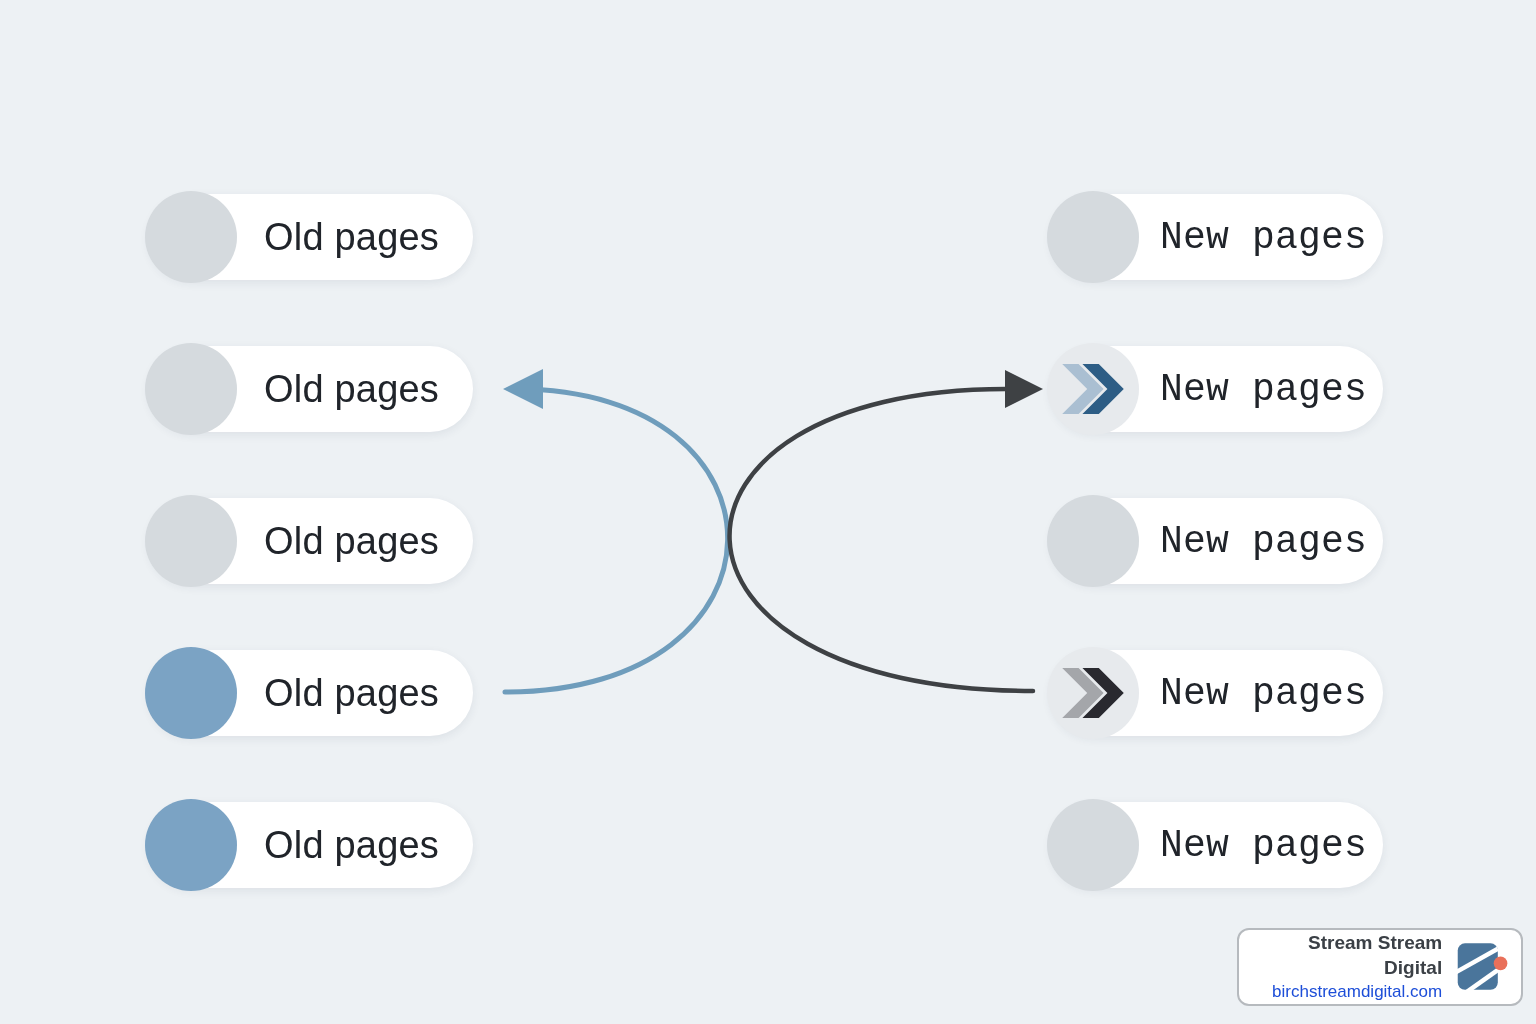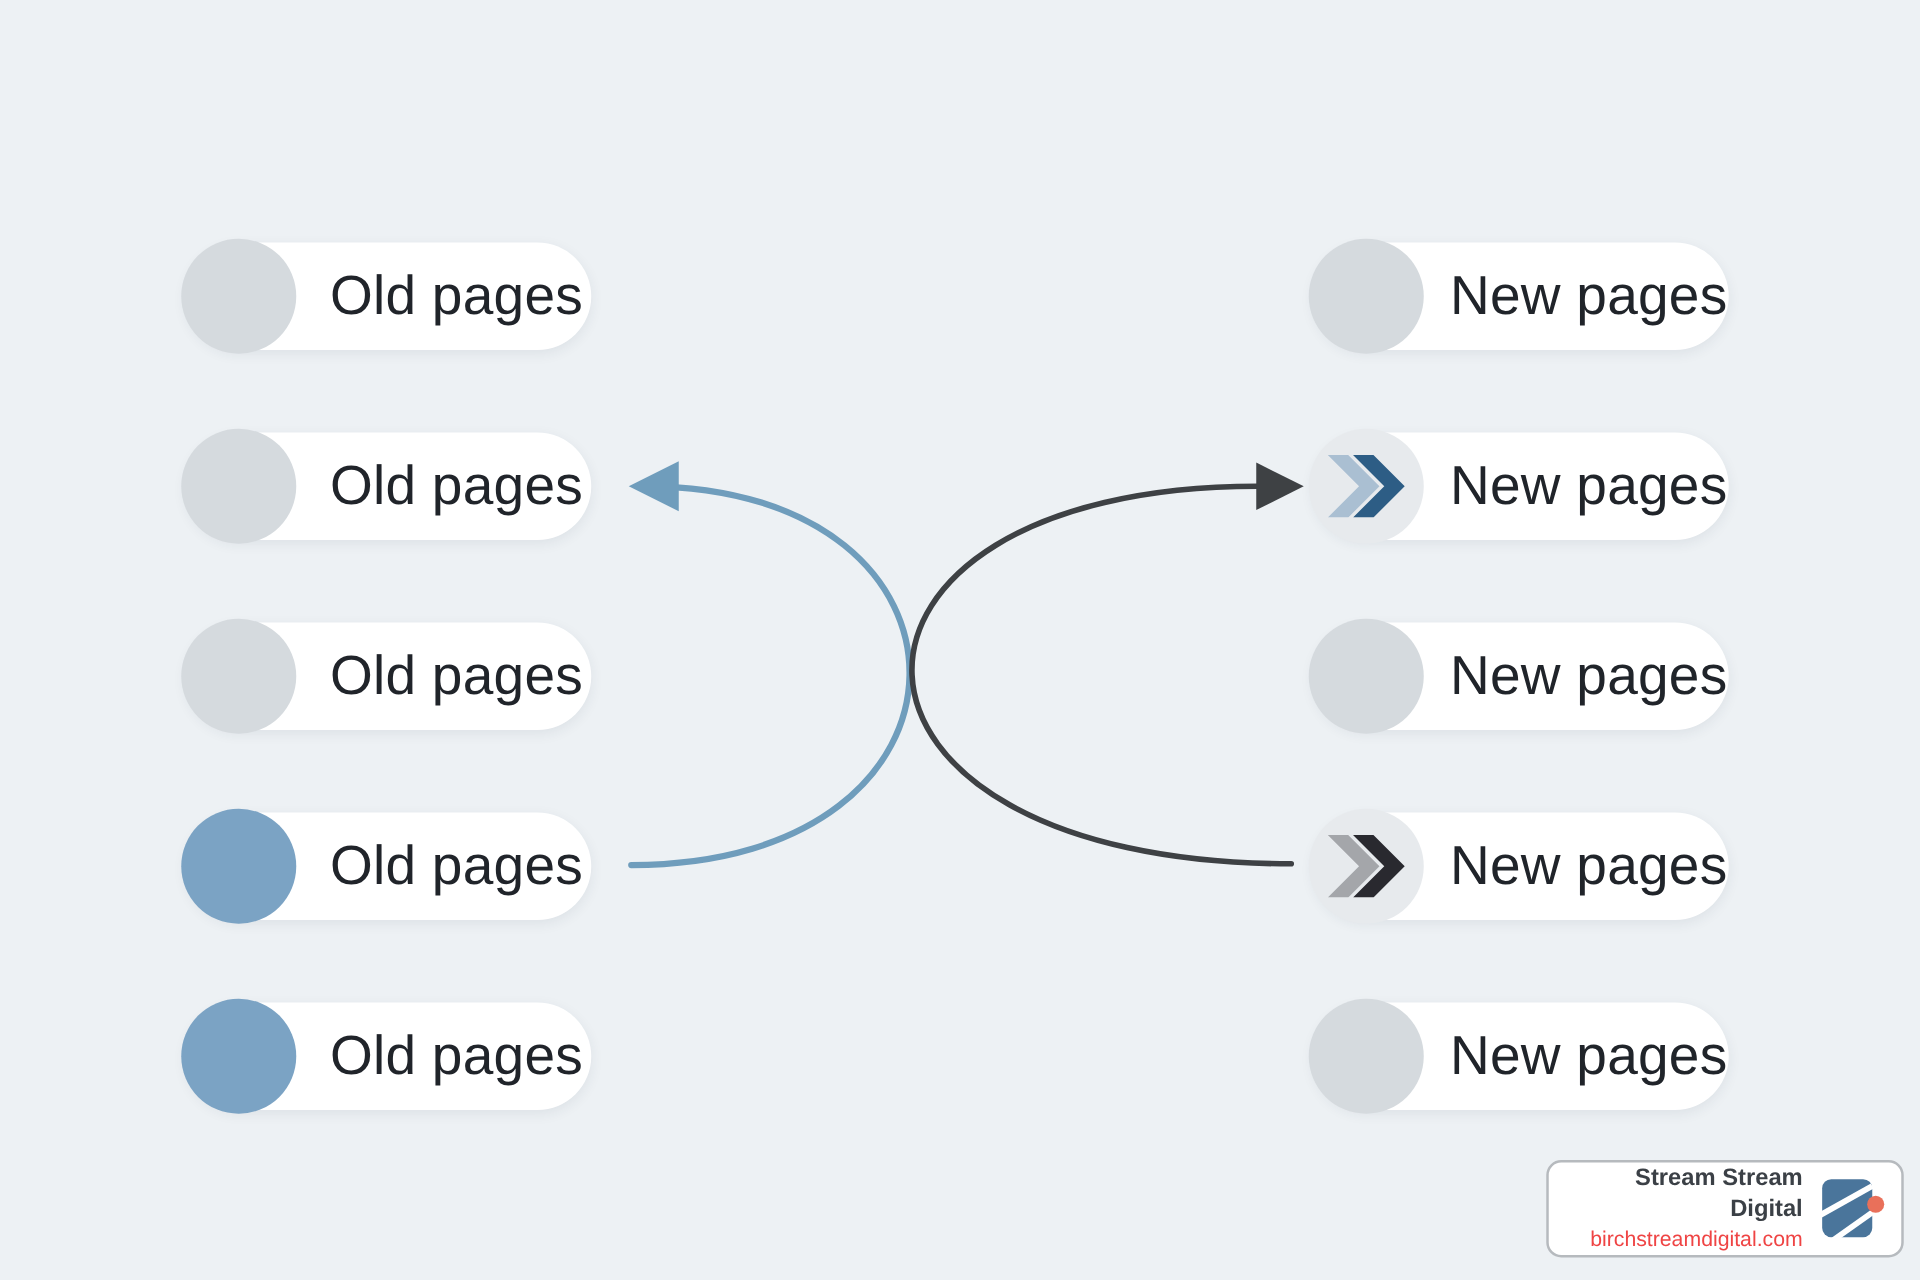--- a/index.html
+++ b/index.html
@@ -15,33 +15,33 @@
   }
   .pill.left{left:148px;width:325px;}
   .pill.right{left:1050px;width:333px;}
   .bubble{
     position:absolute;left:-3px;top:-3px;width:92px;height:92px;border-radius:50%;
     display:flex;align-items:center;justify-content:center;
   }
   .bubble.gray{background:#d5dade;}
   .bubble.blue{background:#7ba3c4;}
   .bubble.light{background:#e7eaed;}
-  .pill-label{font-size:44px;font-weight:500;color:#20242a;letter-spacing:.2px;white-space:nowrap;}
+  .pill-label{font-size:38px;font-weight:500;color:#20242a;letter-spacing:.2px;white-space:nowrap;}
   .pill.left  .pill-label{margin-left:116px;}
-  .pill.right .pill-label{margin-left:110px;}
+  .pill.right .pill-label{margin-left:110px;font-family:Liberation Mono, monospace;}
   .arrow-layer{position:absolute;left:0;top:0;pointer-events:none;}
   .brand-card{
     position:absolute;left:1237px;top:928px;width:286px;height:78px;
     background:#ffffff;border:2px solid #b6babe;border-radius:12px;
     display:flex;align-items:center;justify-content:flex-end;
     gap:13px;padding:0 13px 0 10px;box-sizing:border-box;
   }
   .brand-text{text-align:right;line-height:1.3;}
   .brand-title{font-size:19px;font-weight:700;color:#3b4046;}
-  .brand-url{font-size:17px;color:#ef4444;}
+  .brand-url{font-size:17px;color:#1d4ed8;}
 </style>
 </head>
 <body>
 
 <div class="canvas">
 
   <div class="pill left" style="top:194px">
     <div class="bubble gray"></div>
     <span class="pill-label">Old pages</span>
   </div>

